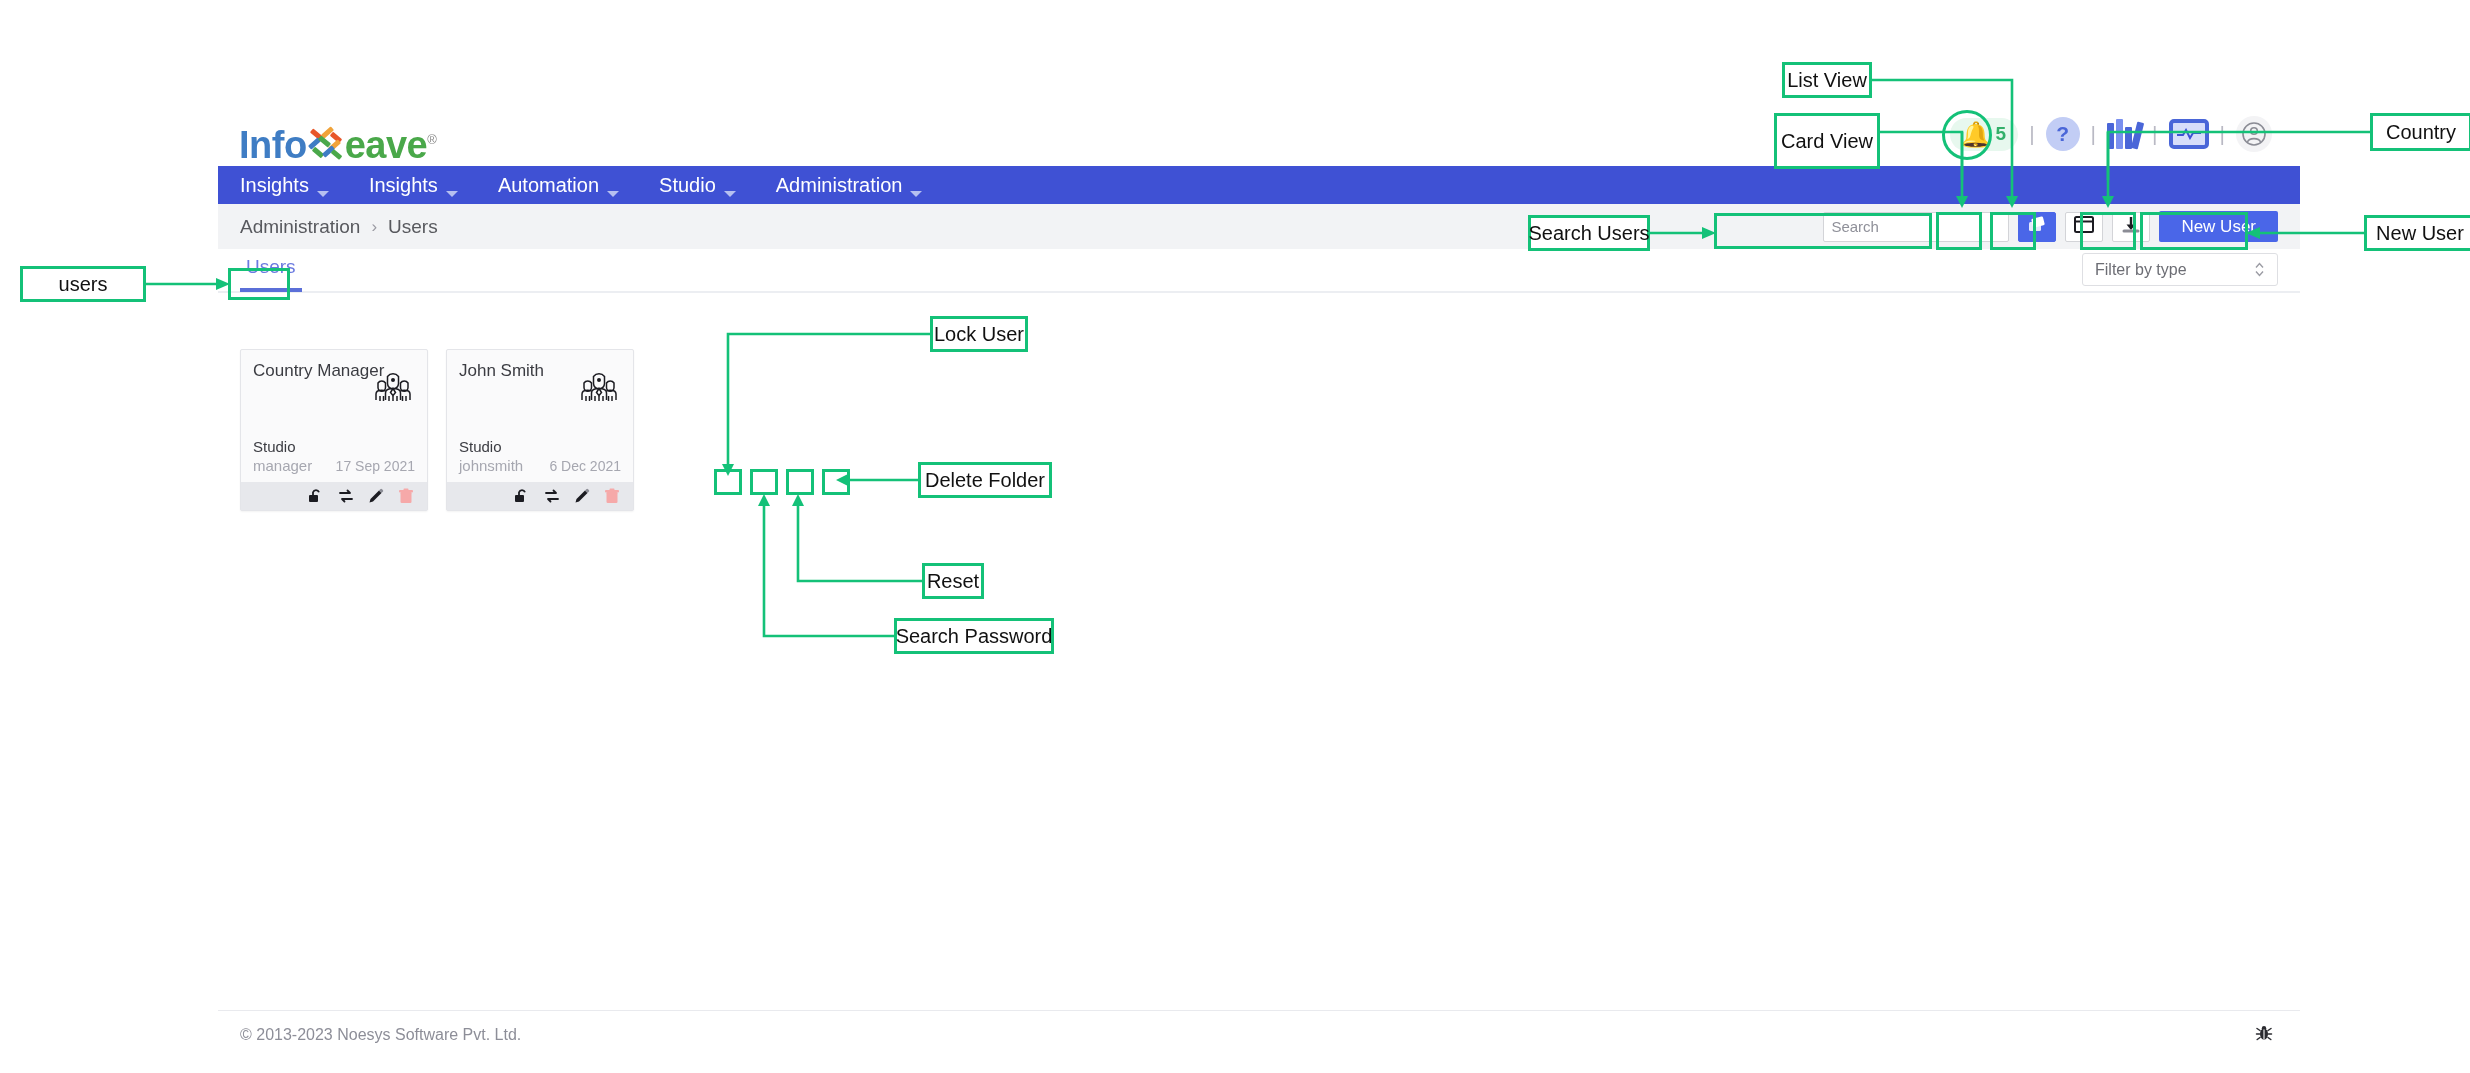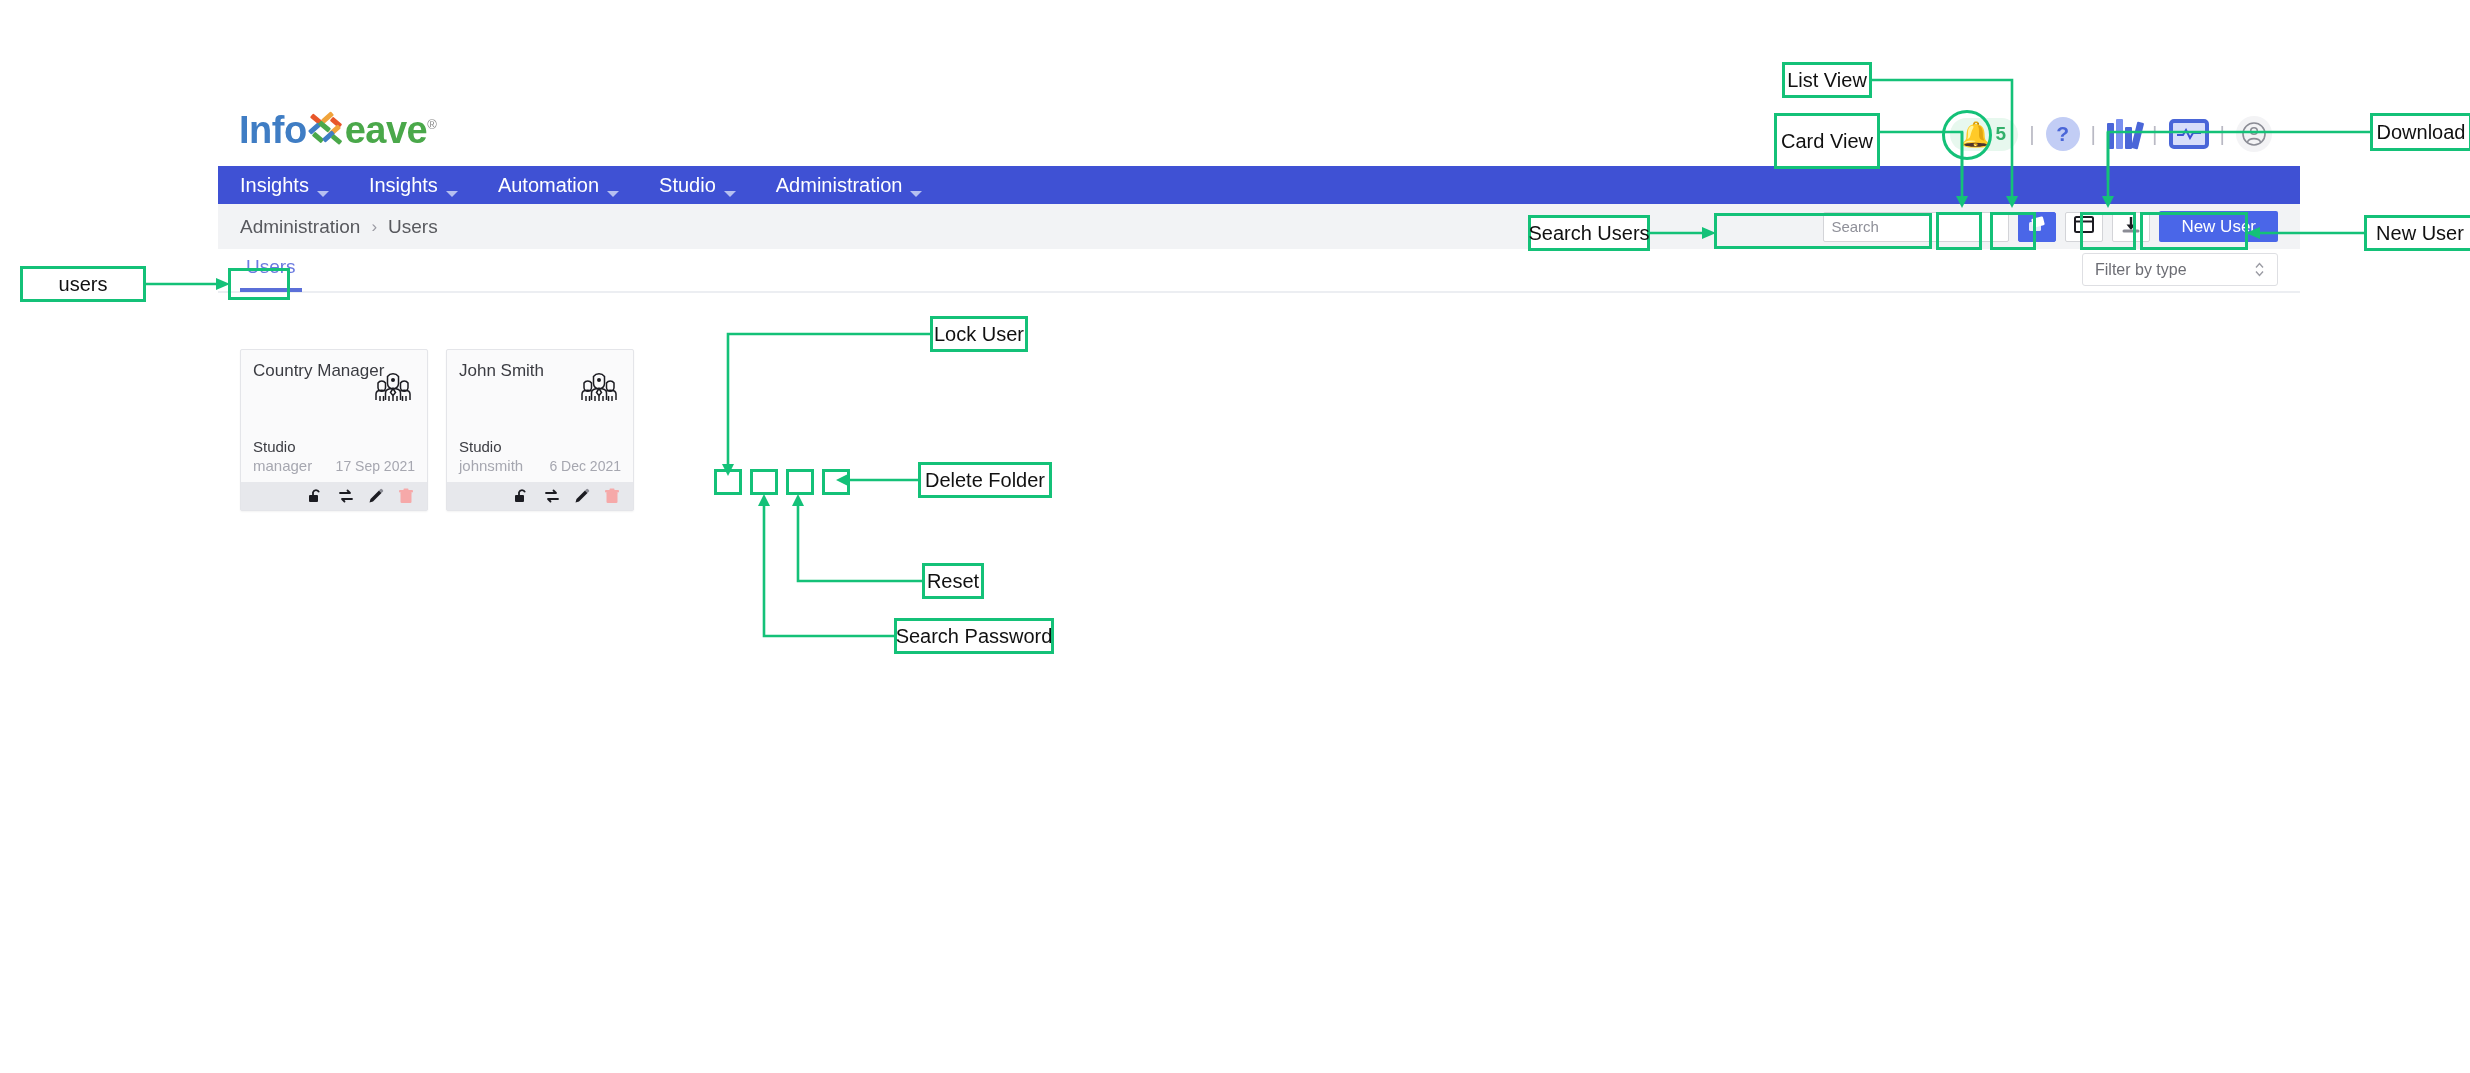--- a/index.html
+++ b/index.html
@@ -21,21 +21,21 @@
   }
 
   
   .logo-strip {
     position: relative;
     height: 68px;
     background: #ffffff;
   }
   .logo {
     position: absolute;
-    left: 21px; top: 5px;
+    left: 21px; top: 20px;
     font-size: 38px;
     font-weight: bold;
     letter-spacing: -0.5px;
     white-space: nowrap;
     line-height: 44px;
   }
   .logo .i-blue { color: #3f7dc4; }
   .logo .i-green { color: #4aa84a; }
   .logo .reg { font-size: 13px; vertical-align: super; color: #8a8a8a; font-weight: normal; }
   .logo-mark {
@@ -582,20 +582,39 @@
             <svg width="18" height="18" viewBox="0 0 18 18">
               <rect x="3.5" y="5" width="11" height="11" rx="1.2" fill="#f6a9a9"></rect>
               <rect x="2" y="3" width="14" height="2.4" rx="1" fill="#f6a9a9"></rect>
               <rect x="6.5" y="1.4" width="5" height="2" rx="0.8" fill="#f6a9a9"></rect>
             </svg>
           </span>
         </div>
       </div>
     </div>
 
+    <div class="app-footer">
+      <span class="copyright">© 2013-2023 Noesys Software Pvt. Ltd.</span>
+      <span>
+        <svg width="20" height="20" viewBox="0 0 20 20">
+          <ellipse cx="10" cy="11" rx="4" ry="5.5" fill="#2b2b30"></ellipse>
+          <path d="M10 5.5 a2.4 2.4 0 0 1 0 0" fill="#2b2b30"></path>
+          <circle cx="10" cy="5.2" r="2.2" fill="#2b2b30"></circle>
+          <g stroke="#2b2b30" stroke-width="1.5" stroke-linecap="round">
+            <line x1="6" y1="7.5" x2="3" y2="5.5"></line>
+              <line x1="14" y1="7.5" x2="17" y2="5.5"></line>
+            <line x1="5.6" y1="11" x2="2.5" y2="11"></line>
+              <line x1="14.4" y1="11" x2="17.5" y2="11"></line>
+            <line x1="6" y1="14.5" x2="3.2" y2="16.5"></line>
+              <line x1="14" y1="14.5" x2="16.8" y2="16.5"></line>
+          </g>
+          <line x1="10" y1="6.5" x2="10" y2="16" stroke="#ffffff" stroke-width="1.1"></line>
+        </svg>
+      </span>
+    </div>
   </div>
 
   <svg class="connectors">
     <g stroke="#14c178" stroke-width="2.6" fill="none">
 
       <path d="M146 284 H216"></path>
       <polygon points="216,278 230,284 216,290" fill="#14c178" stroke="none"></polygon>
 
       <path d="M1872 80 H2012 V202"></path>
       <polygon points="2006,196 2018,196 2012,208" fill="#14c178" stroke="none"></polygon>
@@ -645,21 +664,21 @@
   <div class="ann-box" style="left:20px; top:266px; width:126px; height:36px;">
     <span>users</span>
   </div>
   <div class="ann-box" style="left:1782px; top:62px; width:90px; height:36px;">
     <span>List View</span>
   </div>
   <div class="ann-box" style="left:1774px; top:113px; width:106px; height:56px;">
     <span>Card View</span>
   </div>
   <div class="ann-box" style="left:2370px; top:113px; width:102px; height:38px;">
-    <span>Download</span>
+    <span>Country</span>
   </div>
   <div class="ann-box" style="left:1528px; top:215px; width:122px; height:36px;">
     <span>Search  Users</span>
   </div>
   <div class="ann-box" style="left:2364px; top:215px; width:112px; height:36px;">
     <span>New User</span>
   </div>
   <div class="ann-box" style="left:930px; top:316px; width:98px; height:36px;">
     <span>Lock User</span>
   </div>

